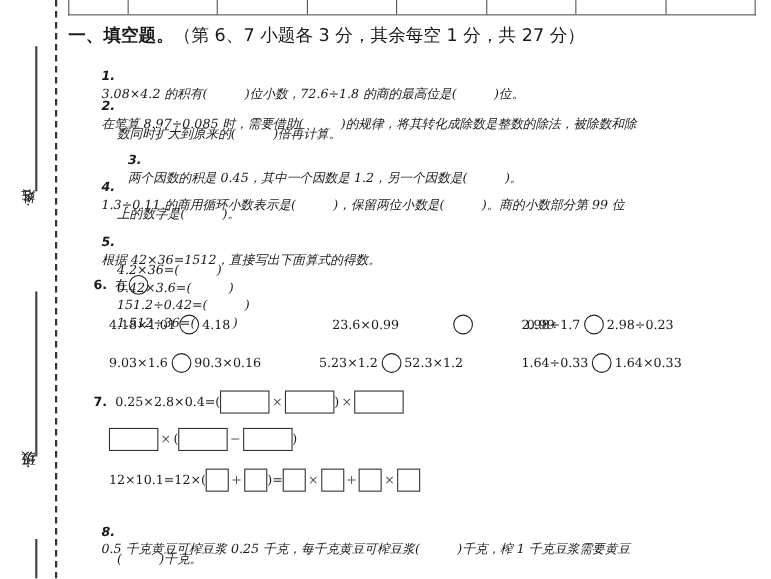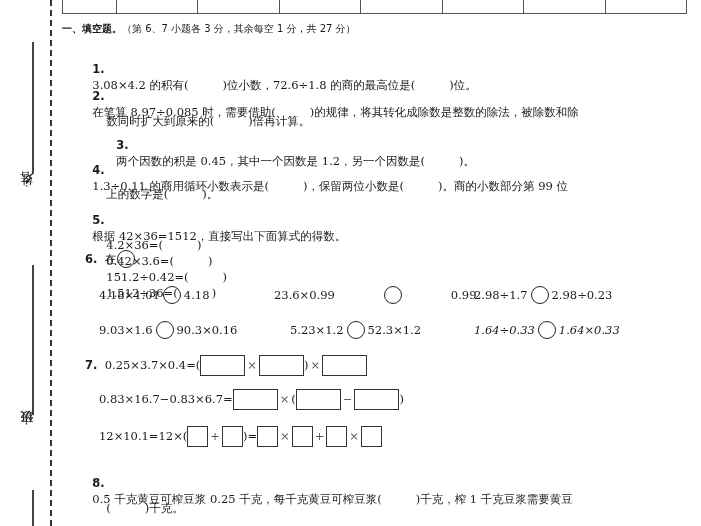--- a/index.html
+++ b/index.html
@@ -11,23 +11,23 @@
   .score-table .cell { flex: 1; border-right: 1px solid #555; height: 100%; }
   .score-table .cell:last-child { border-right: none; }
   .score-table .cell.first { flex: 0 0 54px; }
 
   
   .dash-line { position: absolute; left: 50px; top: 0; height: 526px; border-left: 2px dashed #333; }
   .blank-line { position: absolute; left: 32px; width: 1.5px; background: #444; }
   .side-label { position: absolute; left: 18px; font-family: "DejaVu Sans", "Liberation Sans", sans-serif; font-size: 13px; writing-mode: vertical-rl; transform: rotate(180deg); color: #222; letter-spacing: 1px; }
 
   
-  .section-title { position: absolute; left: 62px; top: 22px; font-size: 10px; font-family: "DejaVu Sans", "Liberation Sans", sans-serif; }
+  .section-title { position: absolute; left: 62px; top: 22px; font-size: 16px; font-family: "DejaVu Sans", "Liberation Sans", sans-serif; }
   .section-title b { font-weight: 700; }
-  .line { position: absolute; font-size: 11.5px; white-space: pre; line-height: 16px; }
+  .line { position: absolute; font-size: 11.5px; white-space: pre; line-height: 16px; font-style: italic; }
   .num { font-weight: 700; font-family: "DejaVu Sans", "Liberation Sans", sans-serif; }
   .blank { display: inline-block; width: 34px; }
   .circle { display: inline-block; width: 18px; height: 18px; border: 1.5px solid #222; border-radius: 50%; vertical-align: middle; margin: 0 3px; }
   .box { display: inline-block; height: 21px; border: 1.5px solid #333; vertical-align: middle; }
   .box.w { width: 45px; }
   .box.s { width: 21px; }
   .op { display: inline-block; margin: 0 2px; color: #555; vertical-align: middle; }
   .cmp { position: absolute; font-size: 11.5px; white-space: pre; display: flex; align-items: center; height: 20px; }
   .eq7 { position: absolute; font-size: 11.5px; white-space: pre; display: flex; align-items: center; height: 24px; }
 </style>
@@ -94,50 +94,49 @@
 </div>
 
 <div class="cmp" style="left:85px;top:249px;">
   <span class="num">6.</span>&nbsp;
   <span>在</span><span class="circle" style="margin:0 1px;"></span>
 </div>
 
 <div class="cmp" style="left:99px;top:285px;">
   <span>4.18×1.01</span><span class="circle"></span><span>4.18</span>
 </div>
-<div class="cmp" style="left:274px;top:285px;gap:46px;">
+<div class="cmp" style="left:302px;top:285px;gap:46px;">
   <span>23.6×0.99</span><span class="circle"></span><span>0.99</span>
 </div>
 <div class="cmp" style="left:474px;top:285px;">
   <span>2.98÷1.7</span><span class="circle"></span><span>2.98÷0.23</span>
 </div>
 
 <div class="cmp" style="left:99px;top:320px;">
   <span>9.03×1.6</span><span class="circle"></span><span>90.3×0.16</span>
 </div>
 <div class="cmp" style="left:290px;top:320px;">
   <span>5.23×1.2</span><span class="circle"></span><span>52.3×1.2</span>
 </div>
-<div class="cmp" style="left:474px;top:320px;font-style:italic;">
+<div class="cmp" style="left:474px;top:320px;">
   <span>1.64÷0.33</span><span class="circle"></span><span>1.64×0.33</span>
 </div>
 
 <div class="eq7" style="left:85px;top:353px;">
   <span class="num">7.</span>&nbsp;
-  <span>0.25×3.7×0.4=(</span>
+  <span>0.25×2.8×0.4=(</span>
   <span class="box w"></span>
   <span class="op">×</span>
   <span class="box w"></span>
   <span>)</span>
   <span class="op">×</span>
   <span class="box w"></span>
 </div>
 
 <div class="eq7" style="left:99px;top:387px;">
-  <span>0.83×16.7−0.83×6.7=</span>
   <span class="box w"></span>
   <span class="op">×</span>
   <span>(</span>
   <span class="box w"></span>
   <span class="op">−</span>
   <span class="box w"></span>
   <span>)</span>
 </div>
 
 <div class="eq7" style="left:99px;top:424px;align-items:center;">

